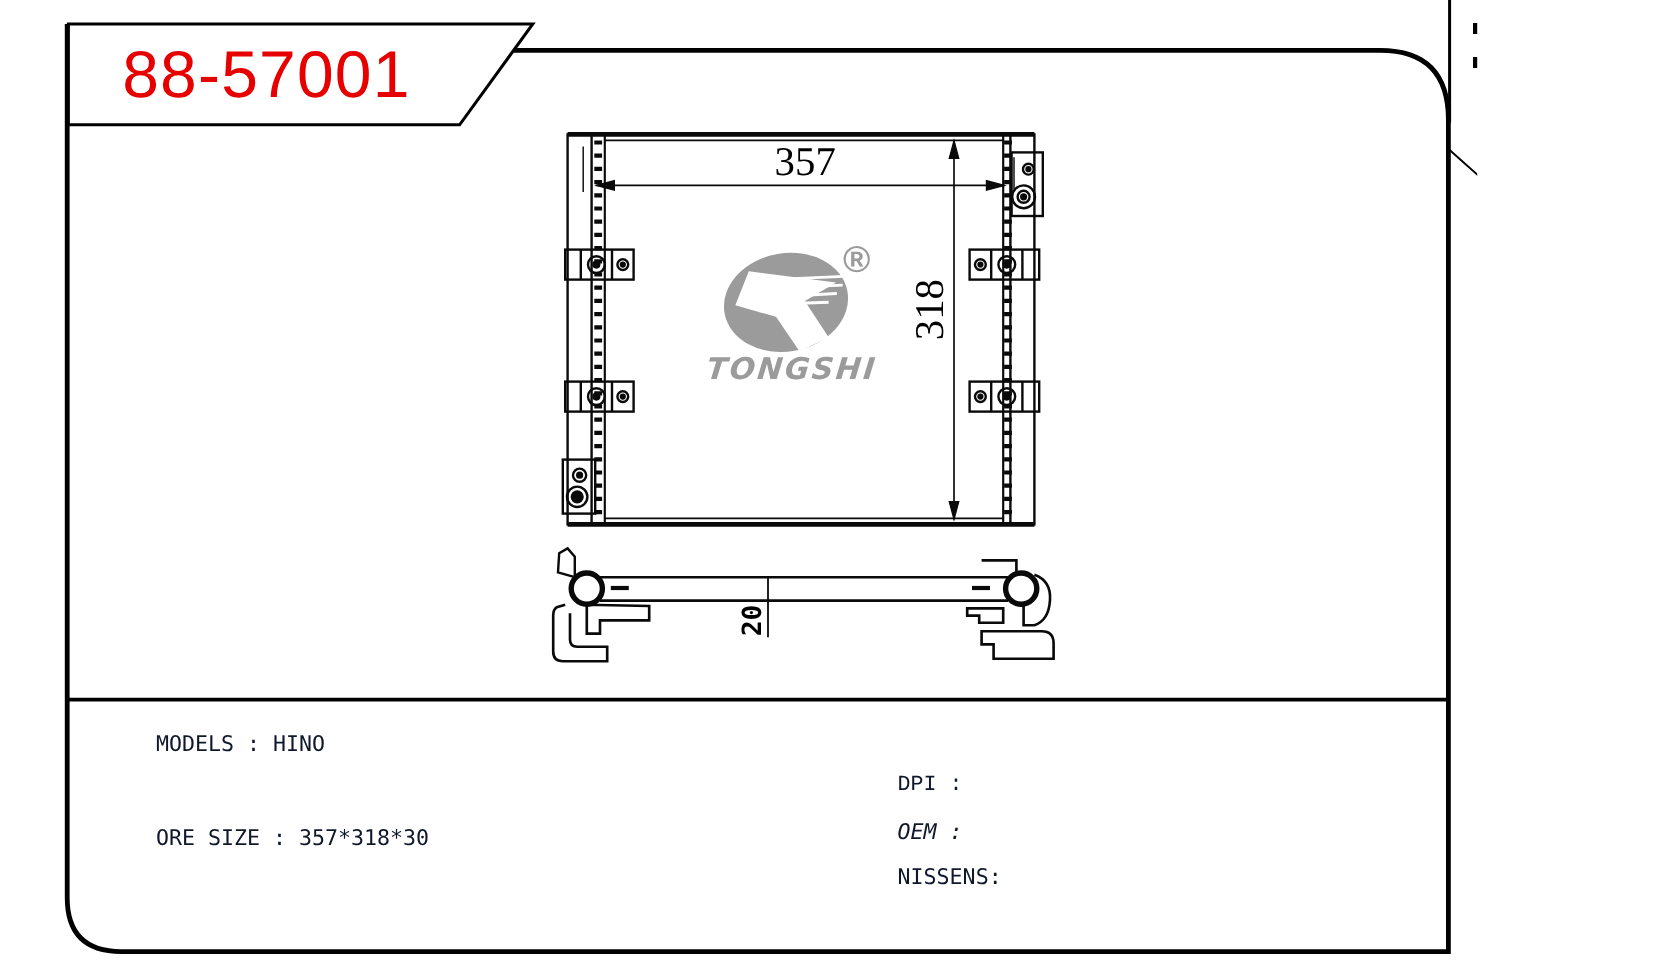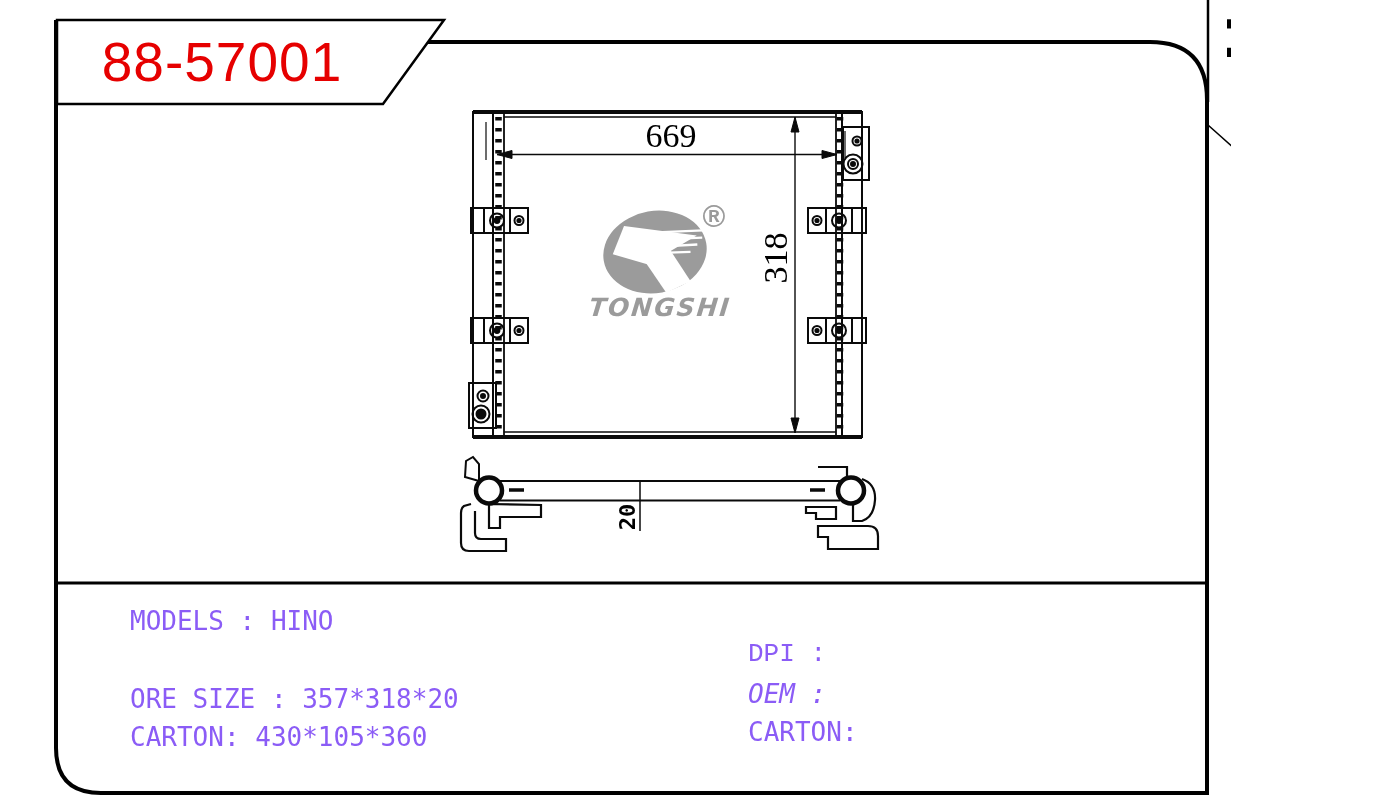--- a/index.html
+++ b/index.html
@@ -32,21 +32,21 @@
     left:578px;top:295px;width:164px;text-align:center;
     font-family:"DejaVu Sans",sans-serif;font-style:italic;font-weight:bold;
     font-size:25px;line-height:26px;letter-spacing:2px;color:#9b9b9b;
     transform:skewX(-6deg);
   }
   .logo-reg{
     left:697px;top:201px;width:34px;text-align:center;
     font-size:31px;line-height:32px;color:#9b9b9b;font-weight:bold;
   }
   .spec{
-    font-family:"DejaVu Sans Mono",monospace;font-size:26px;line-height:32px;color:#8b5cf6;
+    font-family:"DejaVu Sans Mono",monospace;font-size:18px;line-height:32px;color:#0f172a;
   }
   .spec.models {left:130px;top:605px;}
   .spec.coresize{left:130px;top:683px;}
   .spec.carton {left:130px;top:721px;}
   .spec.dpi    {left:748px;top:638px;font-family:Liberation Mono, monospace;}
   .spec.oem    {left:748px;top:678px;font-style:italic;}
   .spec.nissens{left:748px;top:716px;}
 </style>
 </head>
 <body>
@@ -177,27 +177,26 @@
         <path d="M656,247 L698,252"></path>
         <path d="M654,253 L690,258"></path>
       </g>
     </g>
   </svg>
 
   <div class="txt part-number">88-57001</div>
 
   <div class="txt corner-h">H</div>
 
-  <div class="txt dim dim-357">669</div>
+  <div class="txt dim dim-357">357</div>
   <div class="txt dim dim-318">318</div>
   <div class="txt dim-20">20</div>
 
   <div class="txt logo-reg">®</div>
   <div class="txt logo-text">TONGSHI</div>
 
   <div class="txt spec models">MODELS : HINO</div>
-  <div class="txt spec coresize">ORE SIZE : 357*318*20</div>
-  <div class="txt spec carton">CARTON: 430*105*360</div>
+  <div class="txt spec coresize">ORE SIZE : 357*318*30</div>
   <div class="txt spec dpi">DPI :</div>
   <div class="txt spec oem">OEM :</div>
-  <div class="txt spec nissens">CARTON:</div>
+  <div class="txt spec nissens">NISSENS:</div>
 
 </div>
 
 </body></html>

